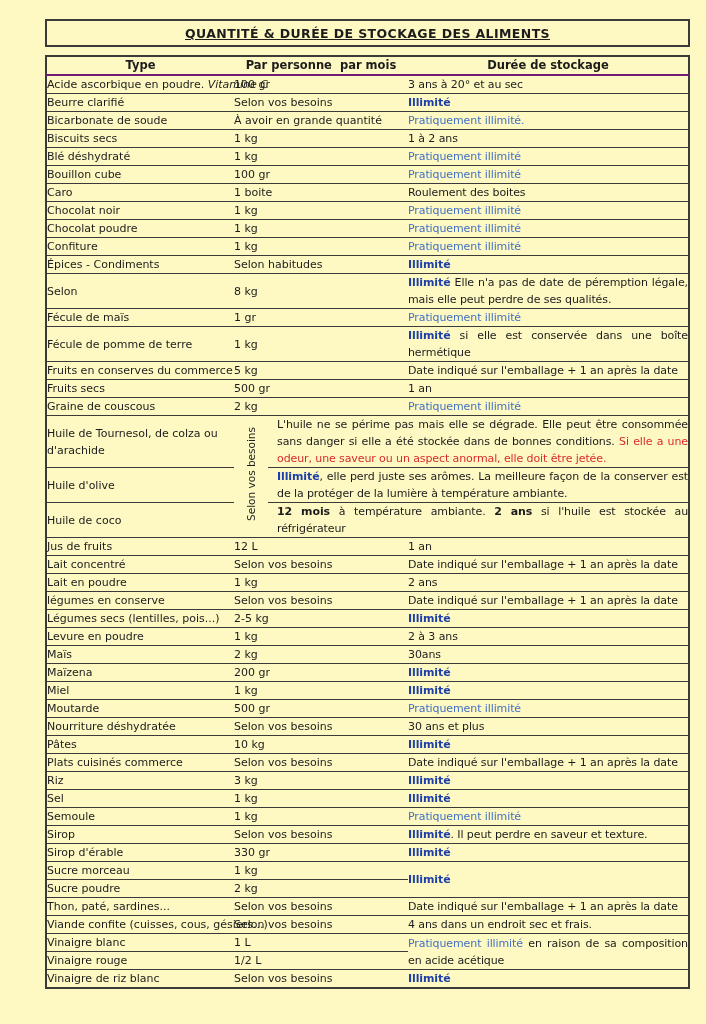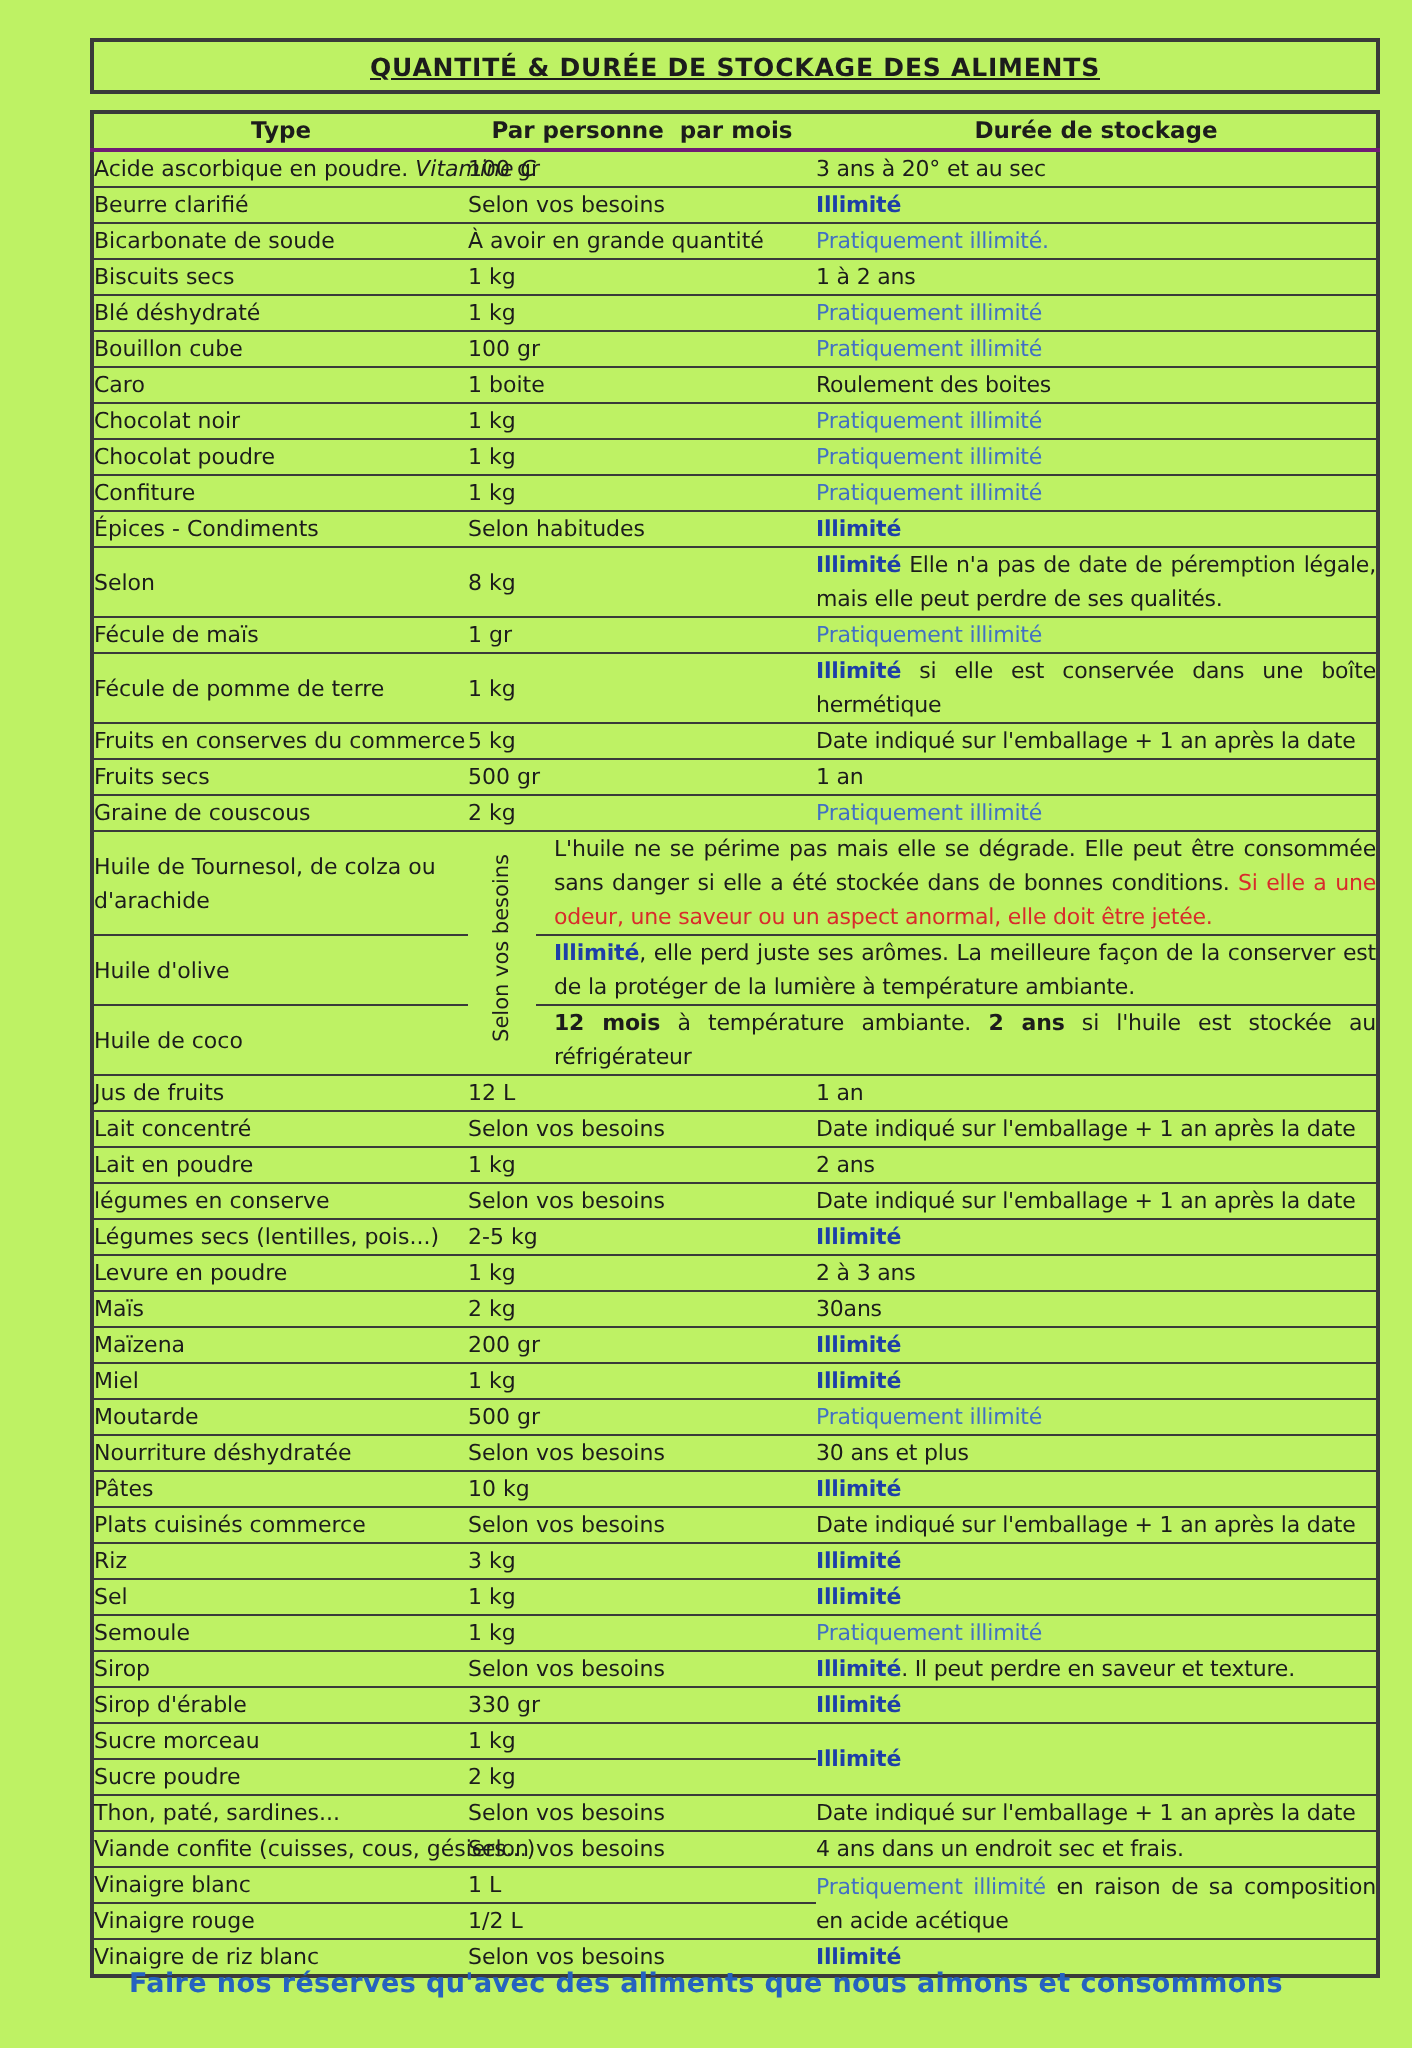--- a/index.html
+++ b/index.html
@@ -6,21 +6,21 @@
     --ink:#1c1c1c;
     --line:#3a3a3a;
     --blue-bold:#1e3fa8;
     --blue:#4270c4;
     --red:#d92b2b;
     --footer-blue:#2563c0;
   }
   *{box-sizing:border-box;}
   html,body{margin:0;padding:0;background:#ffffff;}
   .page{
-    width:706px;height:1024px;background:#bef264;position:relative;
+    width:706px;height:1024px;background:#fef9c3;position:relative;
     font-family:"DejaVu Sans",sans-serif;color:var(--ink);overflow:hidden;
   }
   .title-box{
     position:absolute;left:45px;top:19px;width:645px;
     border:2px solid var(--line);
     text-align:center;padding:2px 0 3px 0;
   }
   .title-box .title{
     font-size:12.5px;font-weight:bold;text-decoration:underline;letter-spacing:.4px;
     white-space:pre;
@@ -307,15 +307,14 @@
           <td class="qty" colspan="2">1/2 L</td>
         </tr>
         <tr>
           <td class="type">Vinaigre de riz blanc</td>
           <td class="qty" colspan="2">Selon vos besoins</td>
           <td class="duree"><span class="s-bb">Illimité</span></td>
         </tr>
       </tbody>
   </table>
 
-  <div class="footer">Faire nos réserves qu'avec des aliments que nous aimons et consommons</div>
 
 </div>
 
 </body></html>

